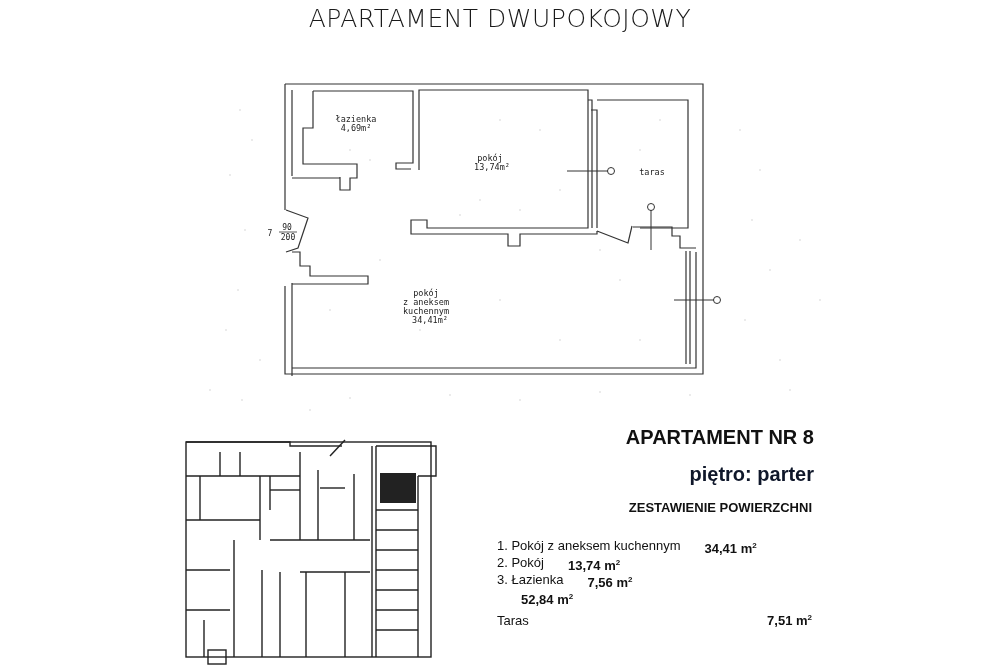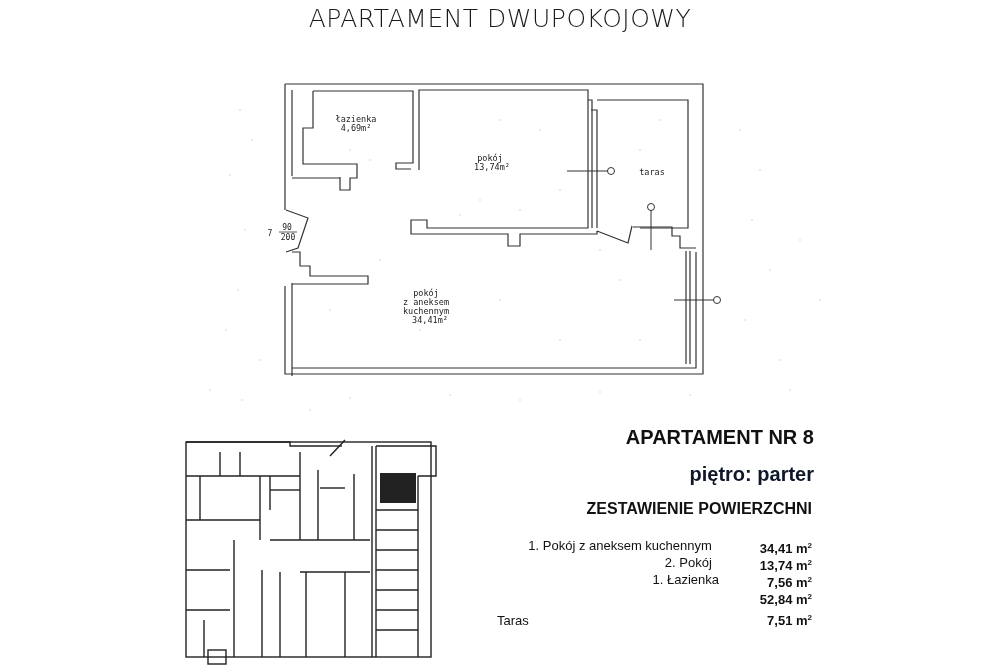--- a/index.html
+++ b/index.html
@@ -2,25 +2,25 @@
 <html><head>
 <meta charset="utf-8">
 <style>
   html, body { margin: 0; padding: 0; background: #ffffff; }
   body { width: 1000px; height: 667px; position: relative; overflow: hidden; font-family: "Liberation Sans", sans-serif; color: #111; }
   .doc-title { position: absolute; left: 0; width: 1000px; top: 4px; text-align: center; font-family: "DejaVu Sans", sans-serif; font-size: 25px; letter-spacing: 0.5px; font-weight: 300; color: #1a1a1a; }
   .plan { position: absolute; left: 0; top: 0; width: 1000px; height: 667px; }
   .plan text { font-family: "DejaVu Sans Mono", monospace; fill: #222; }
   .apt-title { position: absolute; right: 186px; top: 426px; font-size: 20px; font-weight: bold; color: #111; }
   .floor-label { position: absolute; right: 186px; top: 463px; font-size: 20px; font-weight: bold; color: #0f172a; }
-  .summary-heading { position: absolute; right: 188px; top: 500px; font-size: 16px; font-weight: bold; color: #111; }
+  .summary-heading { position: absolute; right: 188px; top: 500px; font-size: 13px; font-weight: bold; color: #111; }
   .area-table { position: absolute; left: 497px; top: 539px; width: 315px; font-size: 13px; line-height: 14px; }
-  .area-row { display: flex; justify-content: flex-end; gap: 48px; }
+  .area-row { display: flex; justify-content: flex-start; }
   .area-row.total { font-weight: bold; }
-  .area-row .val { font-weight: bold; }
+  .area-row .val { font-weight: bold; margin-left: 24px; }
   .area-row sup { font-size: 8px; vertical-align: 5px; }
   .terrace-row { position: absolute; left: 497px; top: 613px; width: 315px; display: flex; justify-content: space-between; font-size: 13px; }
   .terrace-row .val { font-weight: bold; margin-left: 20px; }
   .terrace-row sup { font-size: 8px; vertical-align: 5px; }
 </style>
 </head>
 <body>
 
 <div class="doc-title">APARTAMENT DWUPOKOJOWY</div>
 
@@ -179,21 +179,21 @@
 <div class="area-table">
   <div class="area-row">
     <span>1. Pokój z aneksem kuchennym</span>
     <span class="val"><span>34,41 m</span><sup>2</sup></span>
   </div>
   <div class="area-row">
     <span>2. Pokój</span>
     <span class="val"><span>13,74 m</span><sup>2</sup></span>
   </div>
   <div class="area-row">
-    <span>1. Łazienka</span>
+    <span>3. Łazienka</span>
     <span class="val"><span>7,56 m</span><sup>2</sup></span>
   </div>
   <div class="area-row total">
     <span class="val"><span>52,84 m</span><sup>2</sup></span>
   </div>
 </div>
 
 <div class="terrace-row">
   <span>Taras</span>
   <span class="val"><span>7,51 m</span><sup>2</sup></span>

